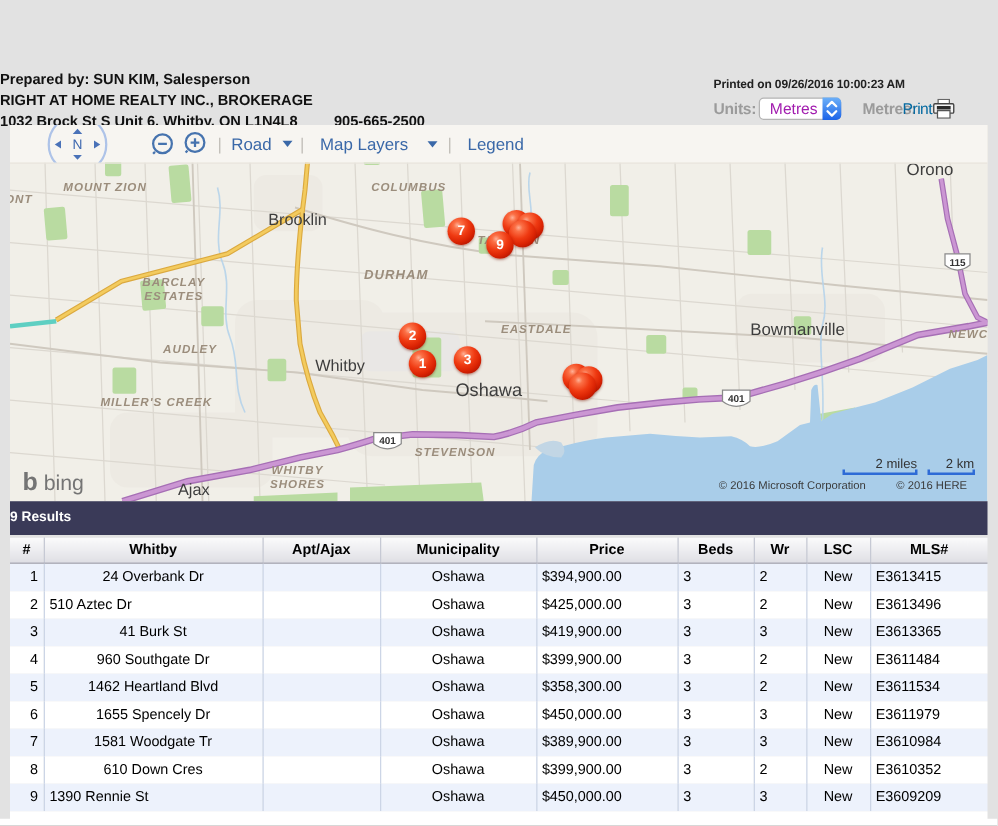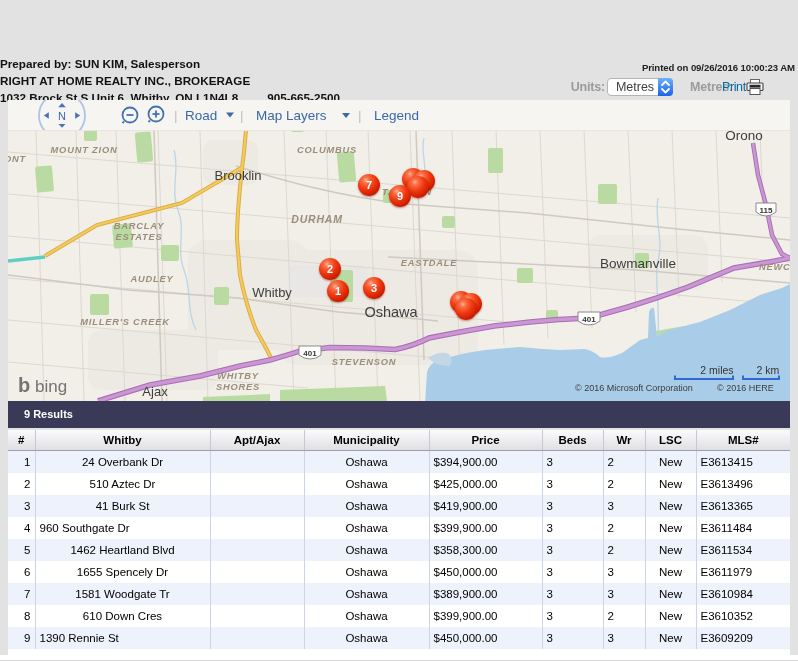--- a/index.html
+++ b/index.html
@@ -1,31 +1,31 @@
 <!DOCTYPE html>
 <html><head>
 <meta charset="utf-8">
 <style>
 html,body{margin:0;padding:0;}
 body{width:798px;height:661px;background:#e2e2e2;font-family:"Liberation Sans",sans-serif;position:relative;overflow:hidden;}
 .hdr{position:absolute;top:8.5px;left:0;width:798px;text-align:left;font-size:11.7px;font-weight:bold;color:#111;line-height:17.4px;margin-top:46px;}
-.printed{position:absolute;top:62px;left:0;width:795px;text-align:right;font-size:9.6px;font-weight:bold;color:#222;letter-spacing:-0.1px;}
+.printed{position:absolute;top:62px;left:0;width:724px;text-align:right;font-size:9.6px;font-weight:bold;color:#222;letter-spacing:-0.1px;}
 .ctl{position:absolute;top:78px;left:0;width:798px;height:18px;font-size:13px;}
 .glabel{position:absolute;font-weight:bold;color:#9b9b9b;font-size:12.5px;letter-spacing:-0.2px;}
 .sel{position:absolute;left:607px;top:0px;width:64px;height:16px;background:#fff;border:1px solid #b4b4b4;border-radius:4px;}
-.sel .txt{position:absolute;left:0;top:1px;width:54px;text-align:center;font-size:12.5px;color:#404040;}
+.sel .txt{position:absolute;left:0;top:1px;width:54px;text-align:center;font-size:12.5px;color:#a21caf;}
 .sel .cap{position:absolute;right:-1px;top:-1px;width:15px;height:18px;border-radius:0 4px 4px 0;background:linear-gradient(#6cb0f8,#1c63e8);}
 
 
 .print-lab{position:absolute;left:722px;top:2px;color:#0369a1;font-size:12.5px;letter-spacing:-0.4px;}
 #map{position:absolute;left:8px;top:100px;width:782px;height:301px;background:#f1efe8;}
 #map svg{position:absolute;left:0;top:0;}
 .pin{position:absolute;width:22px;height:22px;border-radius:50%;background:radial-gradient(circle at 36% 28%, #ffb096 0%, #fb7046 14%, #ef3a12 42%, #da2303 64%, #b01400 84%, #870a00 100%);color:#fff;font-size:11px;font-weight:bold;text-align:center;line-height:22px;box-shadow:0 1px 2px rgba(120,20,0,0.45);}
 .rbar{position:absolute;left:8px;top:401px;width:782px;height:27px;background:#3a3a58;color:#fff;font-size:11px;font-weight:bold;line-height:27px;}
-.rbar span{margin-left:16px;text-align:right;}
+.rbar span{text-align:right;}
 #tbl{position:absolute;left:8px;top:430px;width:782px;border-collapse:collapse;table-layout:fixed;font-size:11.5px;}
 #tbl th{height:20px;font-weight:bold;background:linear-gradient(#fbfbfc,#dfdfe4);border-bottom:1.5px solid #9d9dab;border-left:1px solid #c6c9d4;padding:0;}
 #tbl th:first-child{border-left:none;}
 #tbl td{height:22px;border-left:1px solid #ccd5e6;padding:0 4px;color:#000;}
 #tbl td:first-child{border-left:none;}
 #tbl tr.b td{background:#edf2fc;}
 #tbl tr.w td{background:#ffffff;}
 .bot{position:absolute;left:8px;top:649px;width:782px;height:8px;background:#fff;}
 .bot2{position:absolute;left:0;top:655px;width:798px;height:5px;background:#fff;border-bottom:1px solid #d7d7d7;}
 </style>
@@ -285,21 +285,21 @@
         <td></td>
         <td style="text-align:center">Oshawa</td>
         <td>$394,900.00</td>
         <td>3</td>
         <td>2</td>
         <td style="text-align:center">New</td>
         <td>E3613415</td>
       </tr>
 <tr class="w">
         <td style="text-align:right">2</td>
-        <td style="text-align:center">510 Aztec Dr</td>
+        <td style="">510 Aztec Dr</td>
         <td></td>
         <td style="text-align:center">Oshawa</td>
         <td>$425,000.00</td>
         <td>3</td>
         <td>2</td>
         <td style="text-align:center">New</td>
         <td>E3613496</td>
       </tr>
 <tr class="b">
         <td style="text-align:right">3</td>
@@ -307,21 +307,21 @@
         <td></td>
         <td style="text-align:center">Oshawa</td>
         <td>$419,900.00</td>
         <td>3</td>
         <td>3</td>
         <td style="text-align:center">New</td>
         <td>E3613365</td>
       </tr>
 <tr class="w">
         <td style="text-align:right">4</td>
-        <td style="text-align:left">960 Southgate Dr</td>
+        <td style="text-align:center">960 Southgate Dr</td>
         <td></td>
         <td style="text-align:center">Oshawa</td>
         <td>$399,900.00</td>
         <td>3</td>
         <td>2</td>
         <td style="text-align:center">New</td>
         <td>E3611484</td>
       </tr>
 <tr class="b">
         <td style="text-align:right">5</td>

